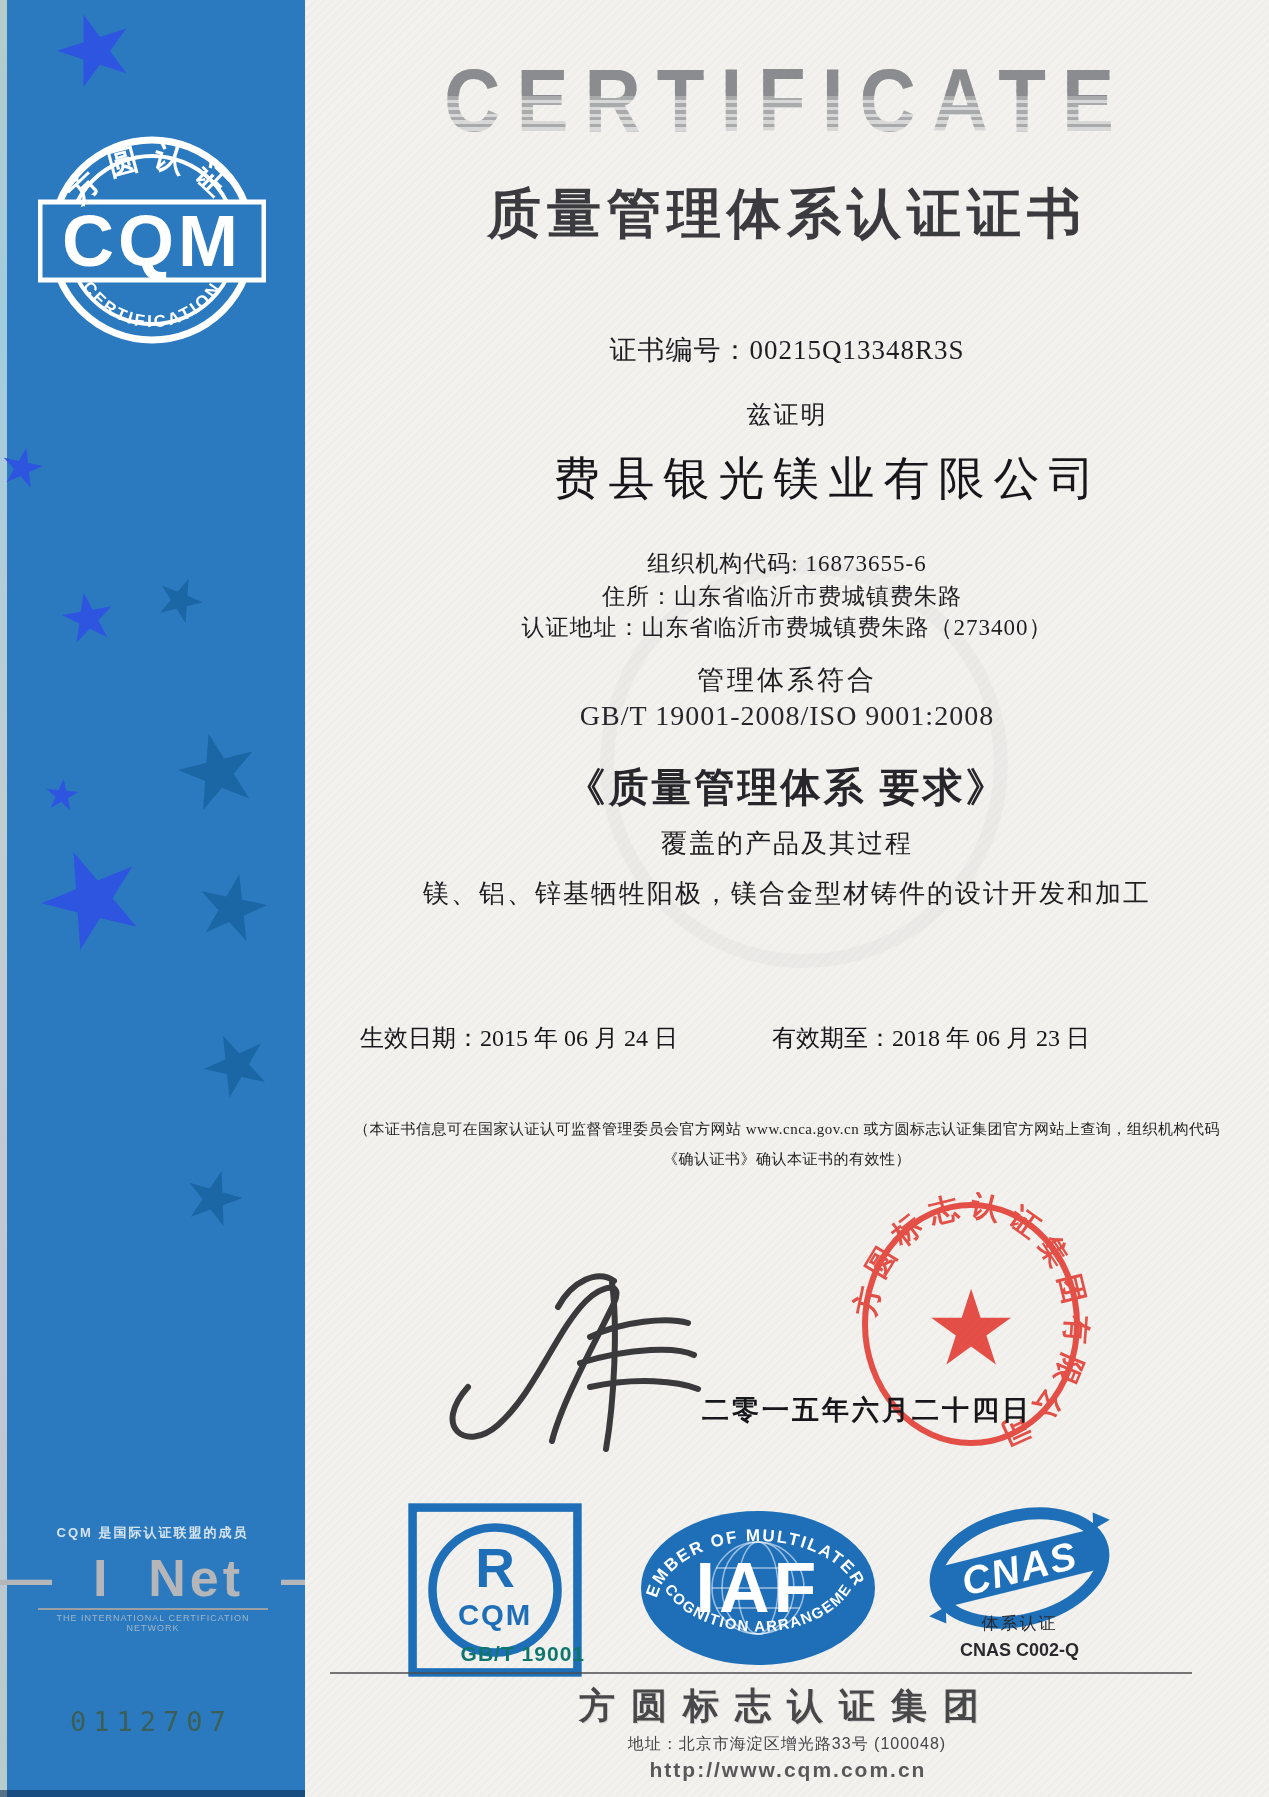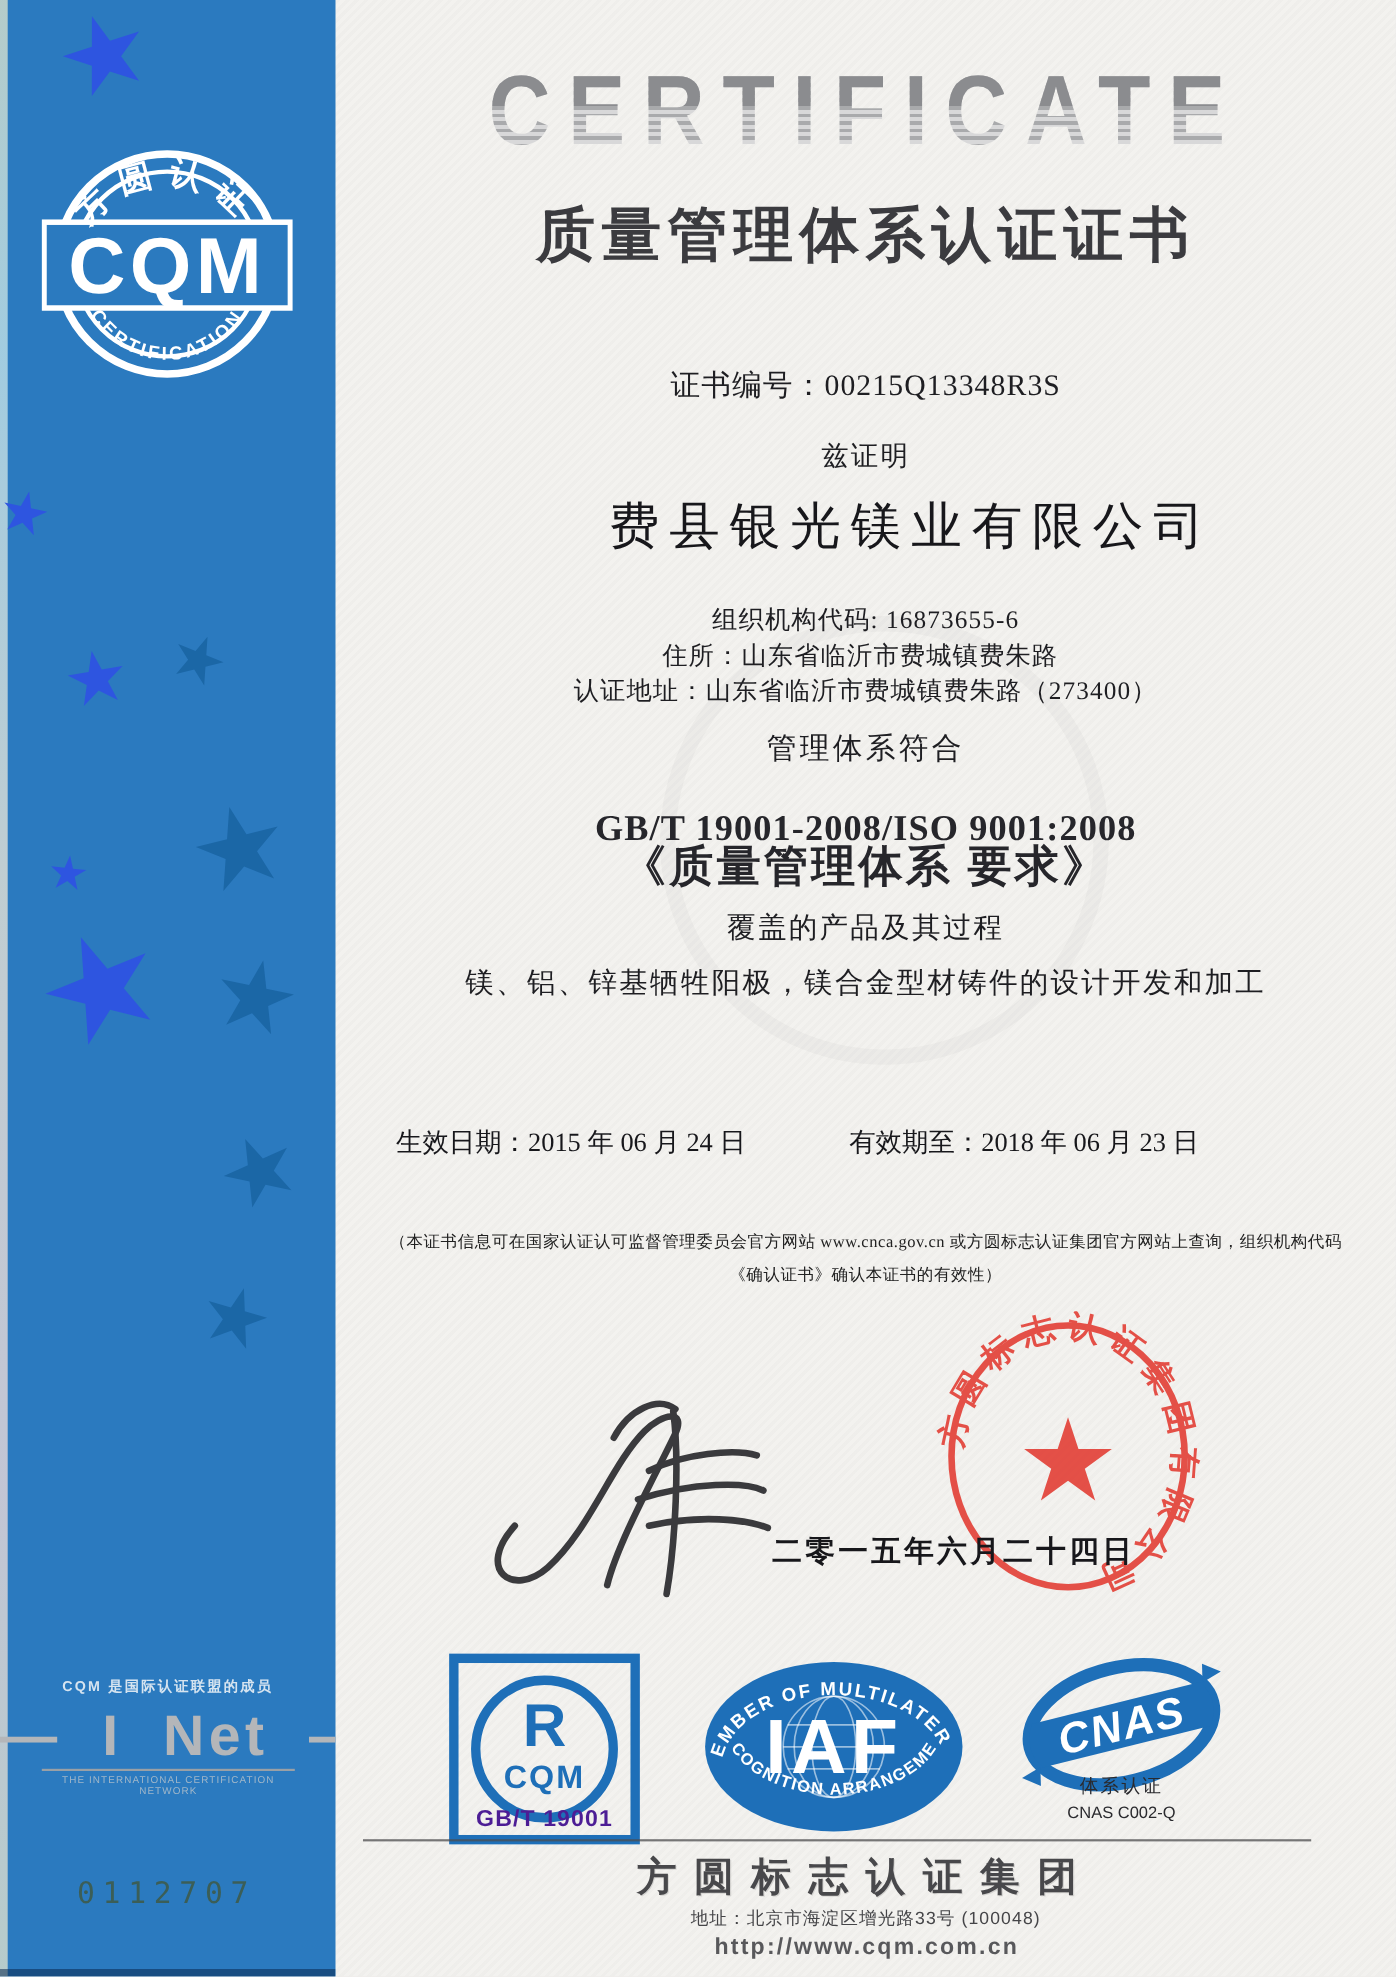--- a/index.html
+++ b/index.html
@@ -36,33 +36,33 @@
     -webkit-background-clip:text;background-clip:text;color:transparent;white-space:nowrap;}
   .main-title{font-family:"Liberation Sans","DejaVu Sans",sans-serif;font-weight:bold;
     font-size:54px;letter-spacing:6px;color:#3b3b3f;white-space:nowrap;}
 
   
   .cert-no{font-size:27px;color:#1e1e22;letter-spacing:1px;}
   .certify{font-size:25px;color:#1e1e22;letter-spacing:2px;}
   .company{font-size:46px;color:#17171b;letter-spacing:9px;white-space:nowrap;}
   .info-line{font-size:23px;color:#1e1e22;letter-spacing:1px;}
   .conform{font-size:27px;color:#1e1e22;letter-spacing:3px;}
-  .standard{font-size:33px;font-weight:bold;color:#26262b;letter-spacing:1px;white-space:nowrap;margin-top:36px;}
+  .standard{font-size:28px;font-weight:normal;color:#26262b;letter-spacing:1px;white-space:nowrap;}
   .standard-name{font-size:40px;font-weight:bold;color:#26262b;letter-spacing:3px;}
   .scope-head{font-size:26px;color:#1e1e22;letter-spacing:2px;}
   .scope-text{font-size:26px;color:#1e1e22;letter-spacing:2px;white-space:nowrap;}
   .date-line{font-size:24px;color:#17171b;}
   .disclaimer{font-size:15px;color:#222;letter-spacing:0.5px;}
   .issue-date{font-size:27px;color:#17171b;letter-spacing:3px;font-weight:bold;}
 
   
   .logo-caption{font-family:"Liberation Sans","DejaVu Sans",sans-serif;font-weight:bold;
-    font-size:21px;color:#4c1d95;letter-spacing:1px;}
+    font-size:21px;color:#0f766e;letter-spacing:1px;text-align:right;}
   .cnas-cap1{font-size:17px;color:#2a2a2e;letter-spacing:2px;}
-  .cnas-cap2{font-family:"Liberation Sans","DejaVu Sans",sans-serif;font-weight:normal;font-size:15px;color:#2a2a2e;}
+  .cnas-cap2{font-family:"Liberation Sans","DejaVu Sans",sans-serif;font-weight:bold;font-size:18px;color:#2a2a2e;}
   .rule{position:absolute;border-top:2px solid #4c4c4e;opacity:.75;}
   .group-name{font-weight:bold;font-size:36px;color:#48484b;letter-spacing:16px;white-space:nowrap;
     text-shadow:1px 1px 0 rgba(0,0,0,.12);}
   .footer-addr{font-family:"Liberation Sans","DejaVu Sans",sans-serif;font-size:16px;color:#454548;letter-spacing:1px;}
   .footer-web{font-family:"Liberation Sans","DejaVu Sans",sans-serif;font-weight:bold;font-size:21px;color:#58585b;letter-spacing:2px;}
 
   .ghost-circle{position:absolute;border:14px solid rgba(120,120,125,.05);border-radius:50%;}
 </style>
 </head>
 <body>

